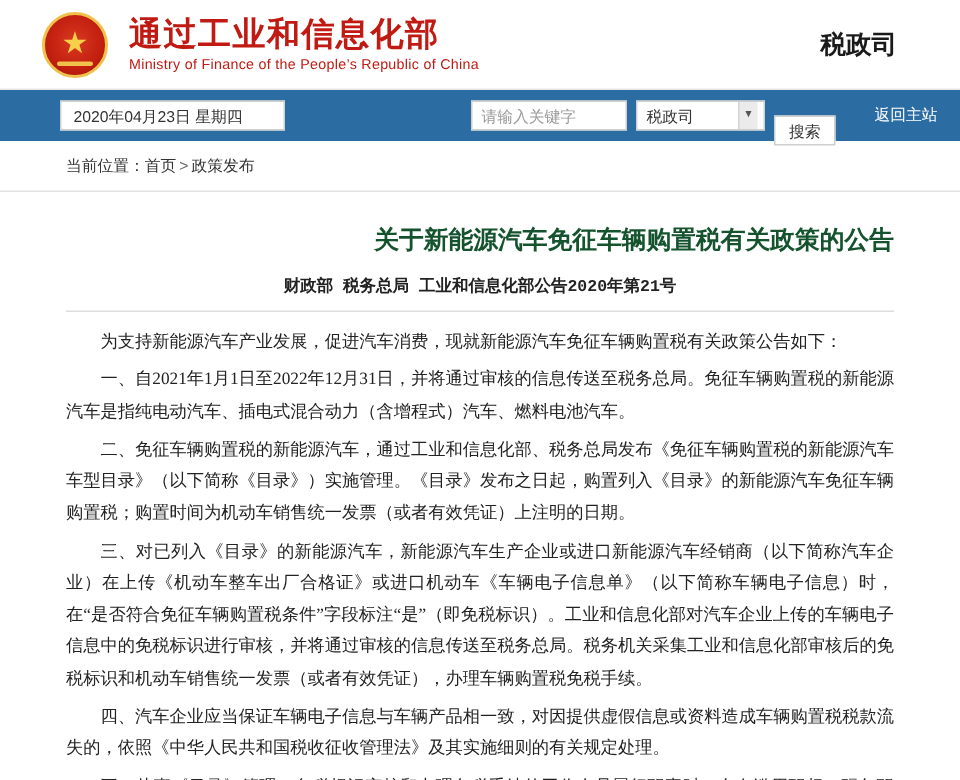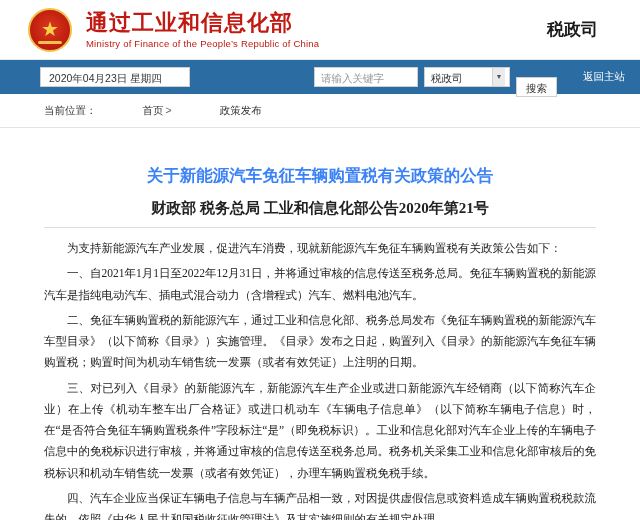--- a/index.html
+++ b/index.html
@@ -163,45 +163,45 @@
   }
 
   
   .breadcrumb {
     font-size: 10.5px;
     color: #333333;
     padding: 10px 0 9px 44px;
     border-bottom: 1px solid #e3e3e3;
     background: #ffffff;
   }
-  .breadcrumb a { color: #333333; text-decoration: none; margin-left: 46px; }
+  .breadcrumb a { color: #333333; text-decoration: none; }
   .breadcrumb .sep { color: #666; margin: 0 2px; }
 
   
   .content {
     padding: 0 44px;
     background: #ffffff;
   }
   .doc-title {
-    text-align: center;
-    color: #3b82f6;
+    text-align: right;
+    color: #14532d;
     font-size: 16.5px;
     font-weight: bold;
     font-family: "Liberation Serif", serif;
-    margin-top: 36px;
+    margin-top: 20px;
     line-height: 1.4;
   }
   .doc-subtitle {
     text-align: center;
     color: #222222;
-    font-size: 15px;
+    font-size: 11px;
     font-weight: bold;
     margin-top: 12px;
     margin-bottom: 4px;
-    font-family: Liberation Serif, serif;
+    font-family: Liberation Mono, monospace;
   }
   .doc-rule {
     border: none;
     border-top: 1px solid #dedede;
     margin: 9px 0 10px 0;
   }
   .para {
     font-size: 11.5px;
     color: #222222;
     line-height: 1.85;

